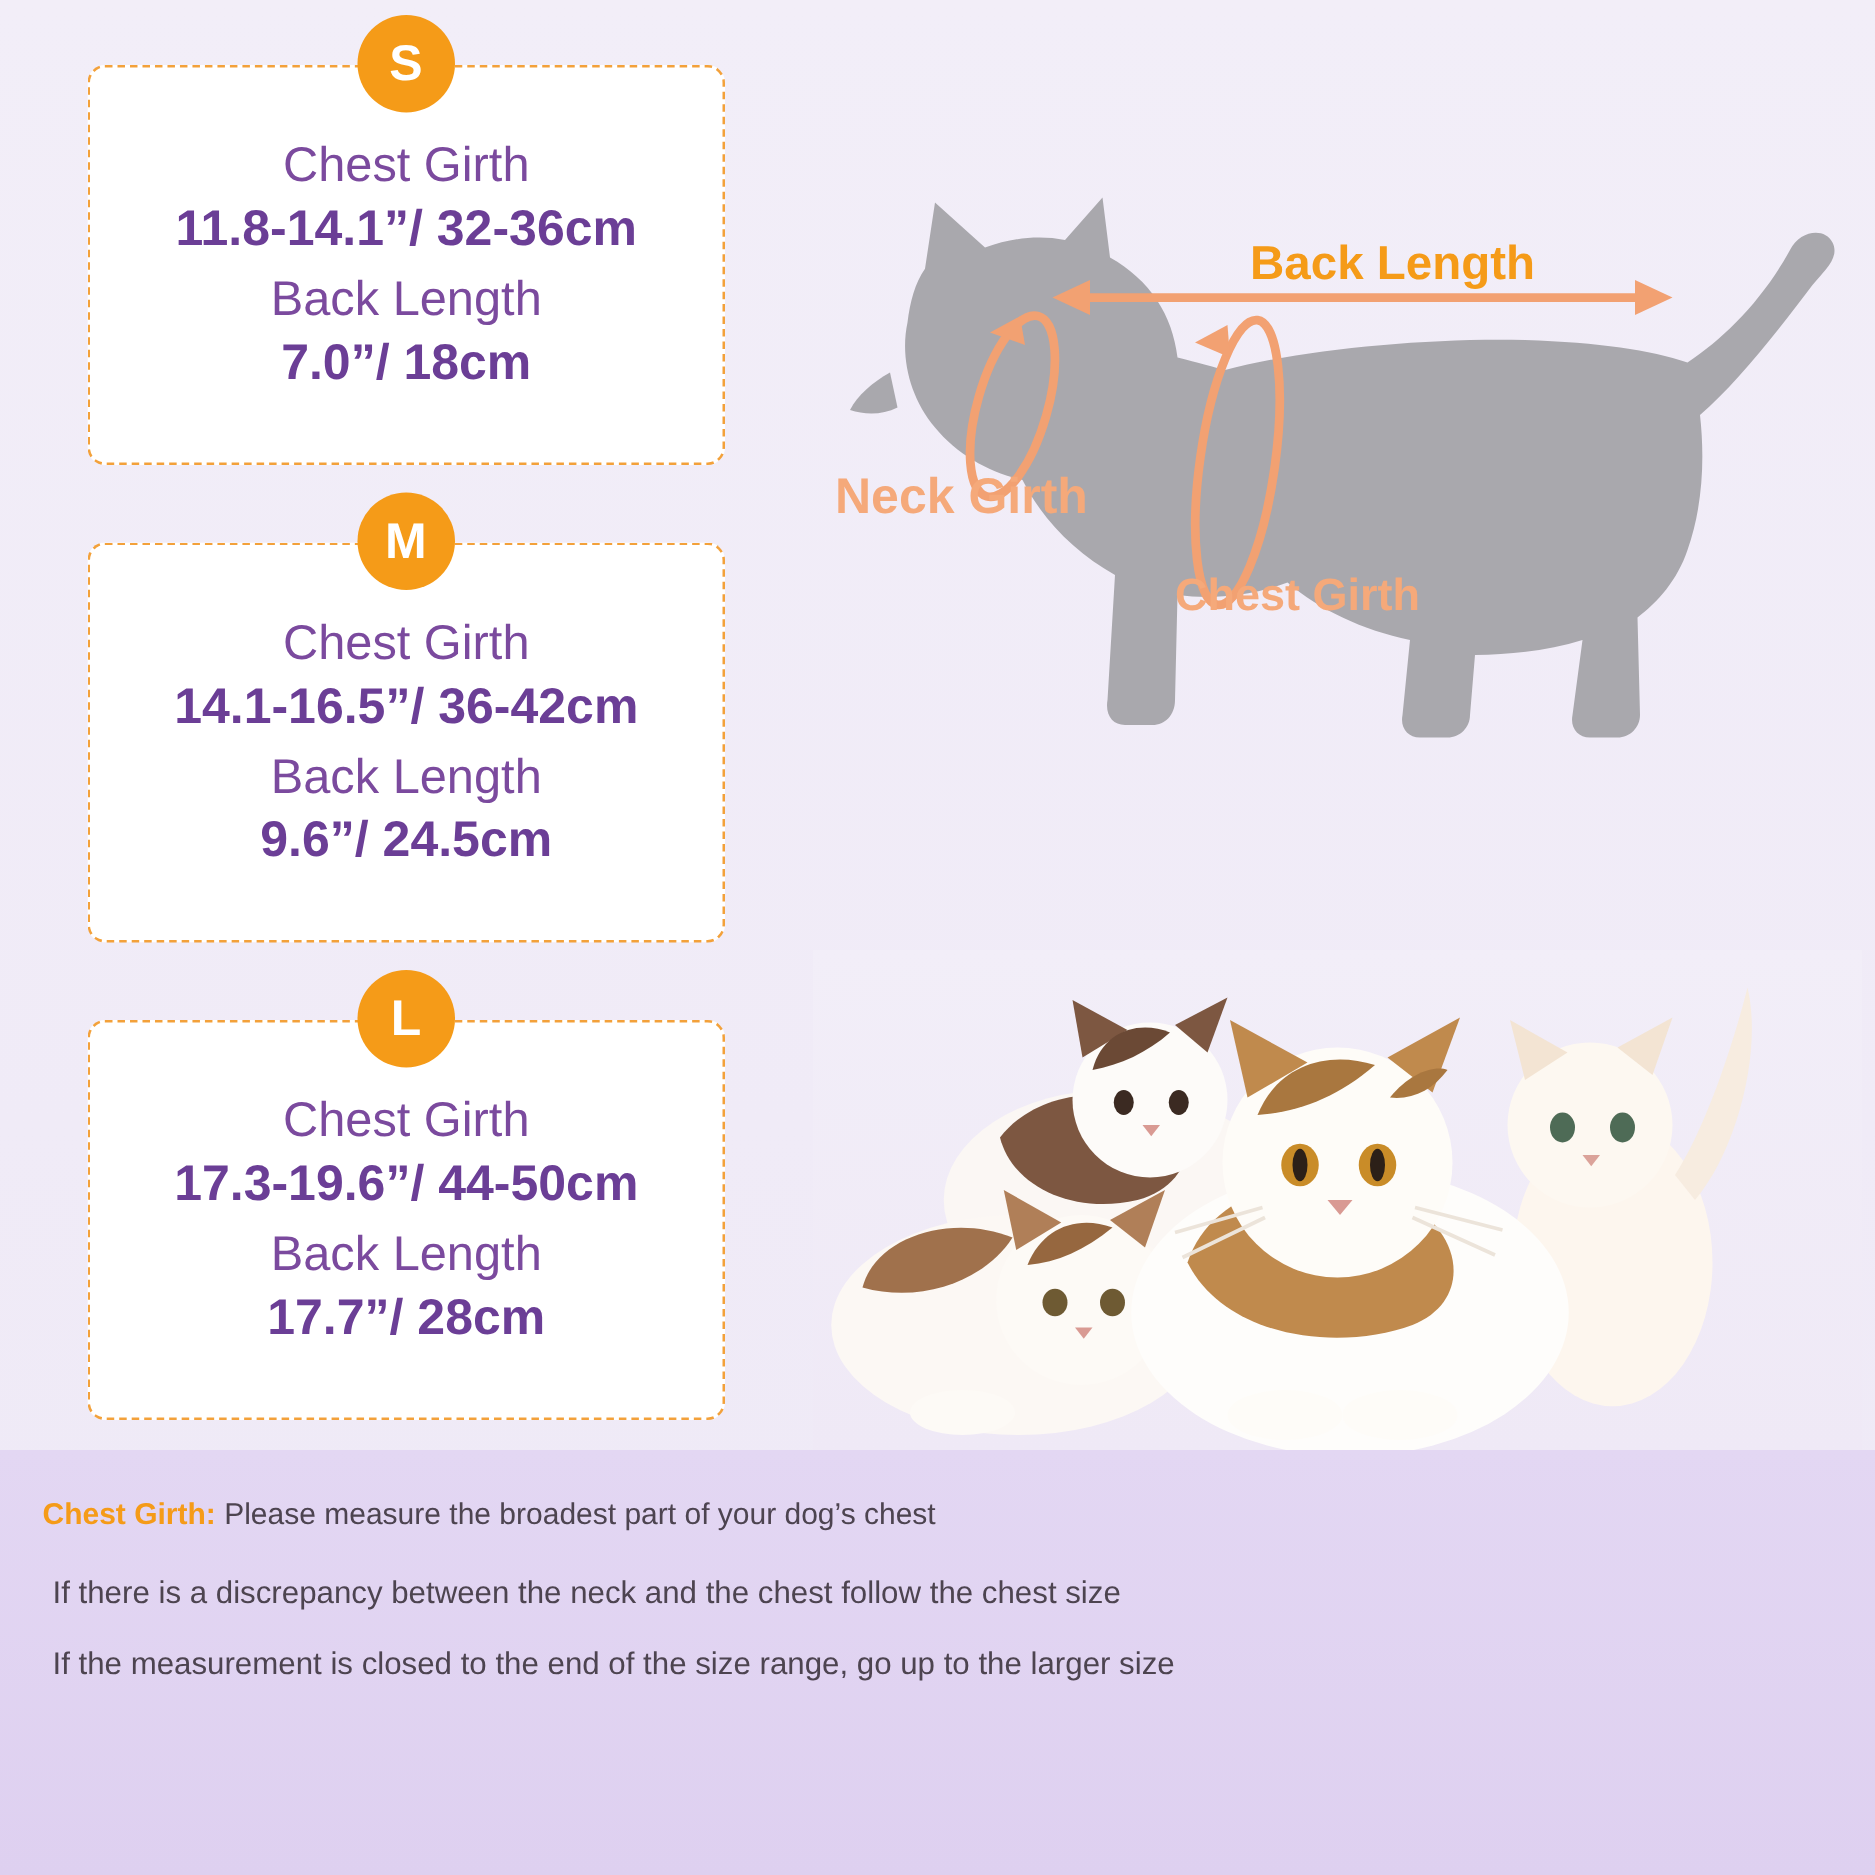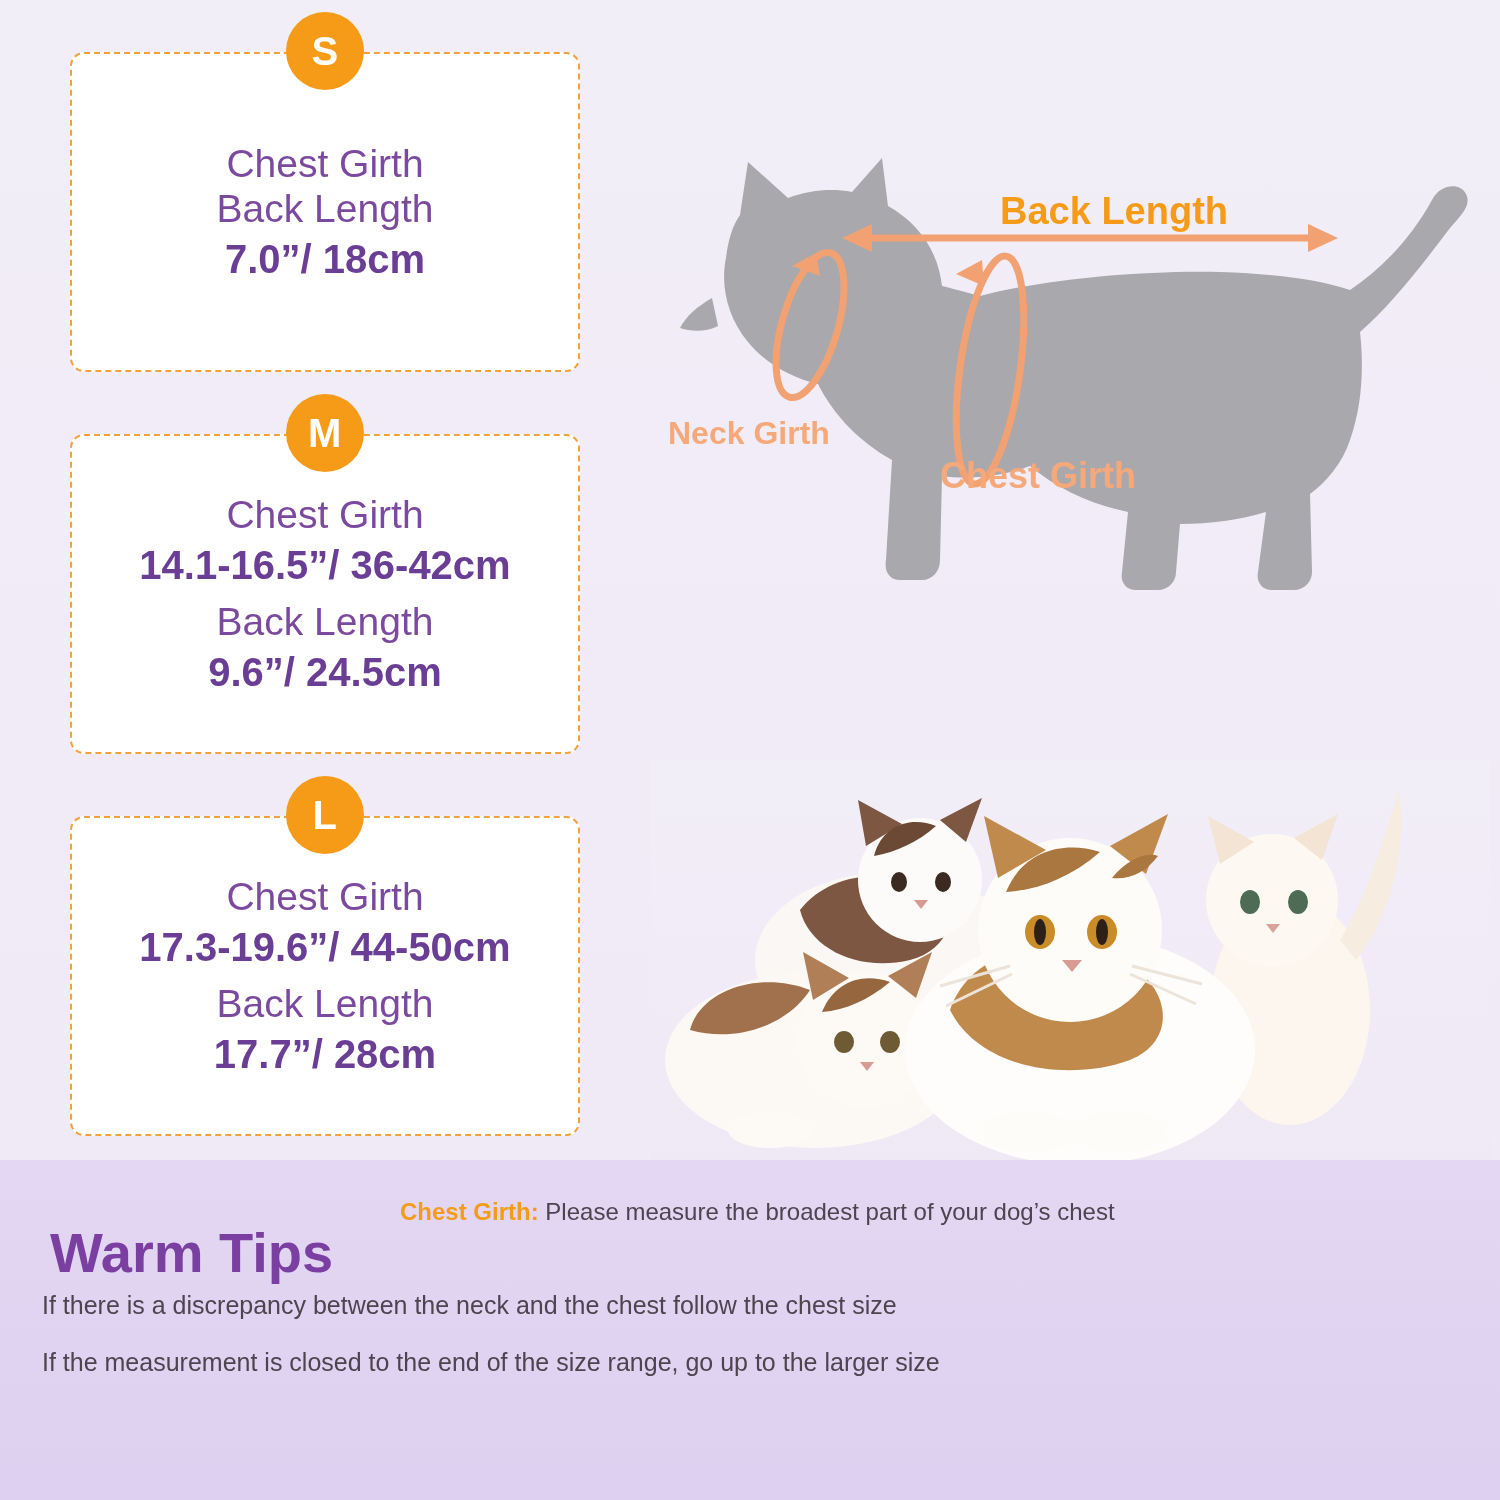--- a/index.html
+++ b/index.html
@@ -94,23 +94,22 @@
   }
   #label-back-length {
     left: 380px;
     top: 70px;
     font-size: 38px;
     color: #f59b18;
   }
   #label-neck-girth {
     left: 48px;
     top: 255px;
-    font-size: 32px;
+    font-size: 40px;
     color: #f5a97a;
-    margin-top: 40px;
   }
   #label-chest-girth {
     left: 320px;
     top: 335px;
     font-size: 36px;
     color: #f5a97a;
   }
 
   
   .photo {
@@ -167,20 +166,21 @@
 </head>
 <body>
 
 <div class="page">
 
   <div class="size-cards">
 
     <div class="size-card">
       <div class="badge">S</div>
       <div class="row-label">Chest Girth</div>
+      <div class="row-value">11.8-14.1”/ 32-36cm</div>
       <div class="row-label">Back Length</div>
       <div class="row-value last">7.0”/ 18cm</div>
     </div>
 
     <div class="size-card">
       <div class="badge">M</div>
       <div class="row-label">Chest Girth</div>
       <div class="row-value">14.1-16.5”/ 36-42cm</div>
       <div class="row-label">Back Length</div>
       <div class="row-value last">9.6”/ 24.5cm</div>
@@ -324,21 +324,20 @@
           <line x1="480" y1="214" x2="546" y2="244"></line>
         </g>
         <ellipse cx="378" cy="372" rx="46" ry="20" fill="#fefcf8"></ellipse>
         <ellipse cx="470" cy="372" rx="46" ry="20" fill="#fefcf8"></ellipse>
       </g>
     </svg>
   </div>
 
   <div class="tips">
     <div class="tips-head">
-      <div class="tips-title">Warm Tips</div>
       <div class="tips-lines">
         <div class="tip-line">
           <span class="tip-key">Chest Girth:</span><span> Please measure the broadest part of your dog’s chest</span>
         </div>
       </div>
     </div>
     <div class="tips-foot">
       <div class="tip-note">If there is a discrepancy between the neck and the chest follow the chest size</div>
       <div class="tip-note">If the measurement is closed to the end of the size range, go up to the larger size</div>
     </div>

